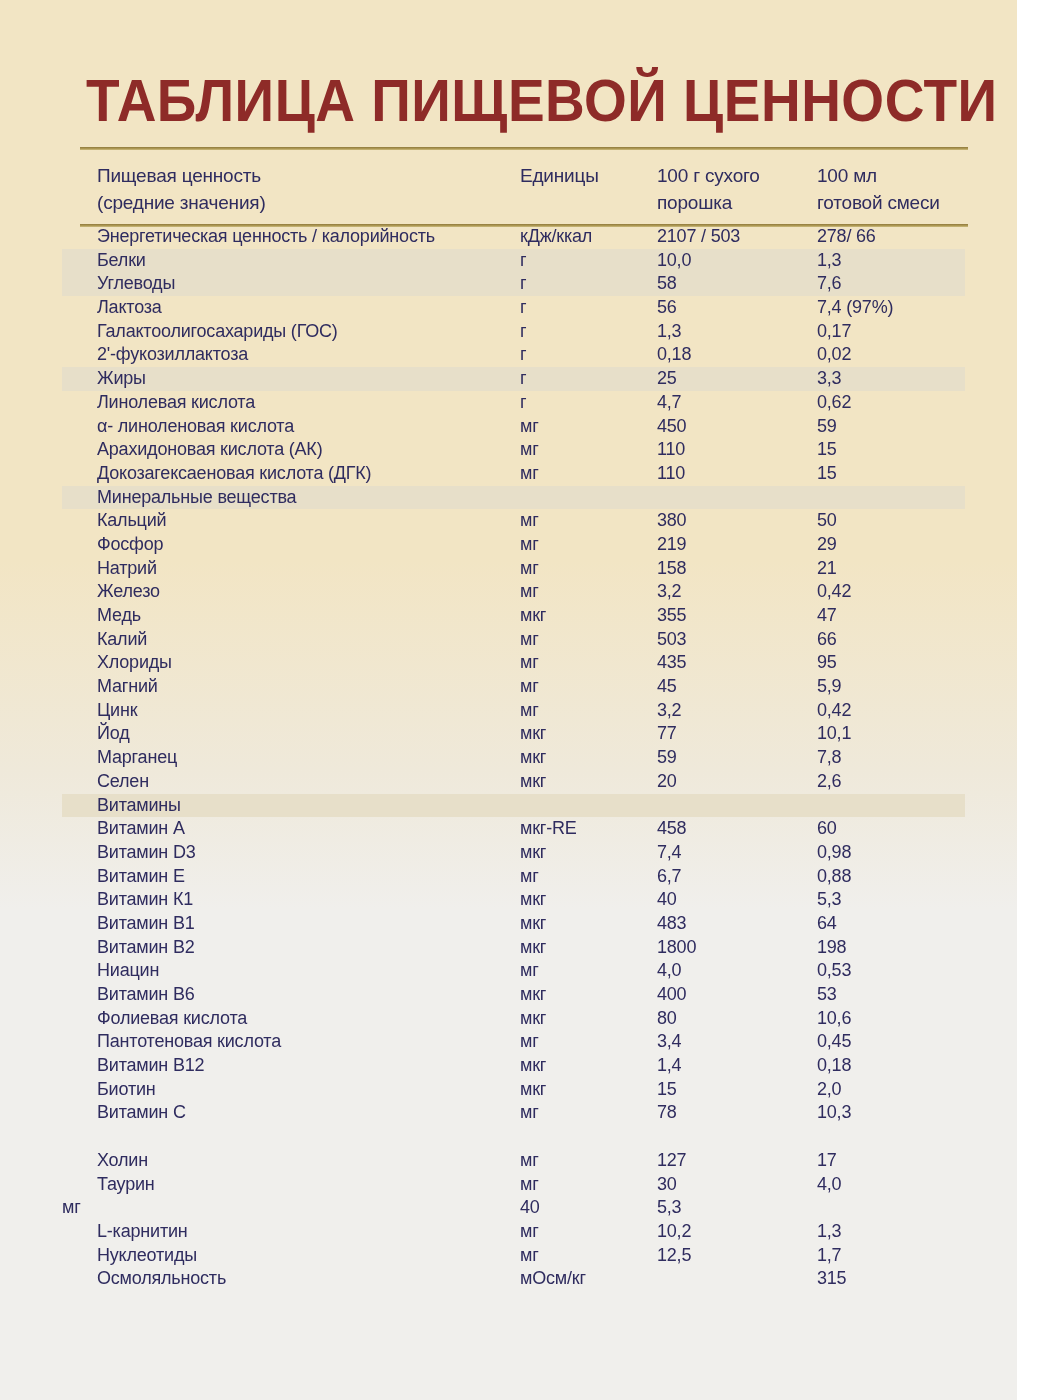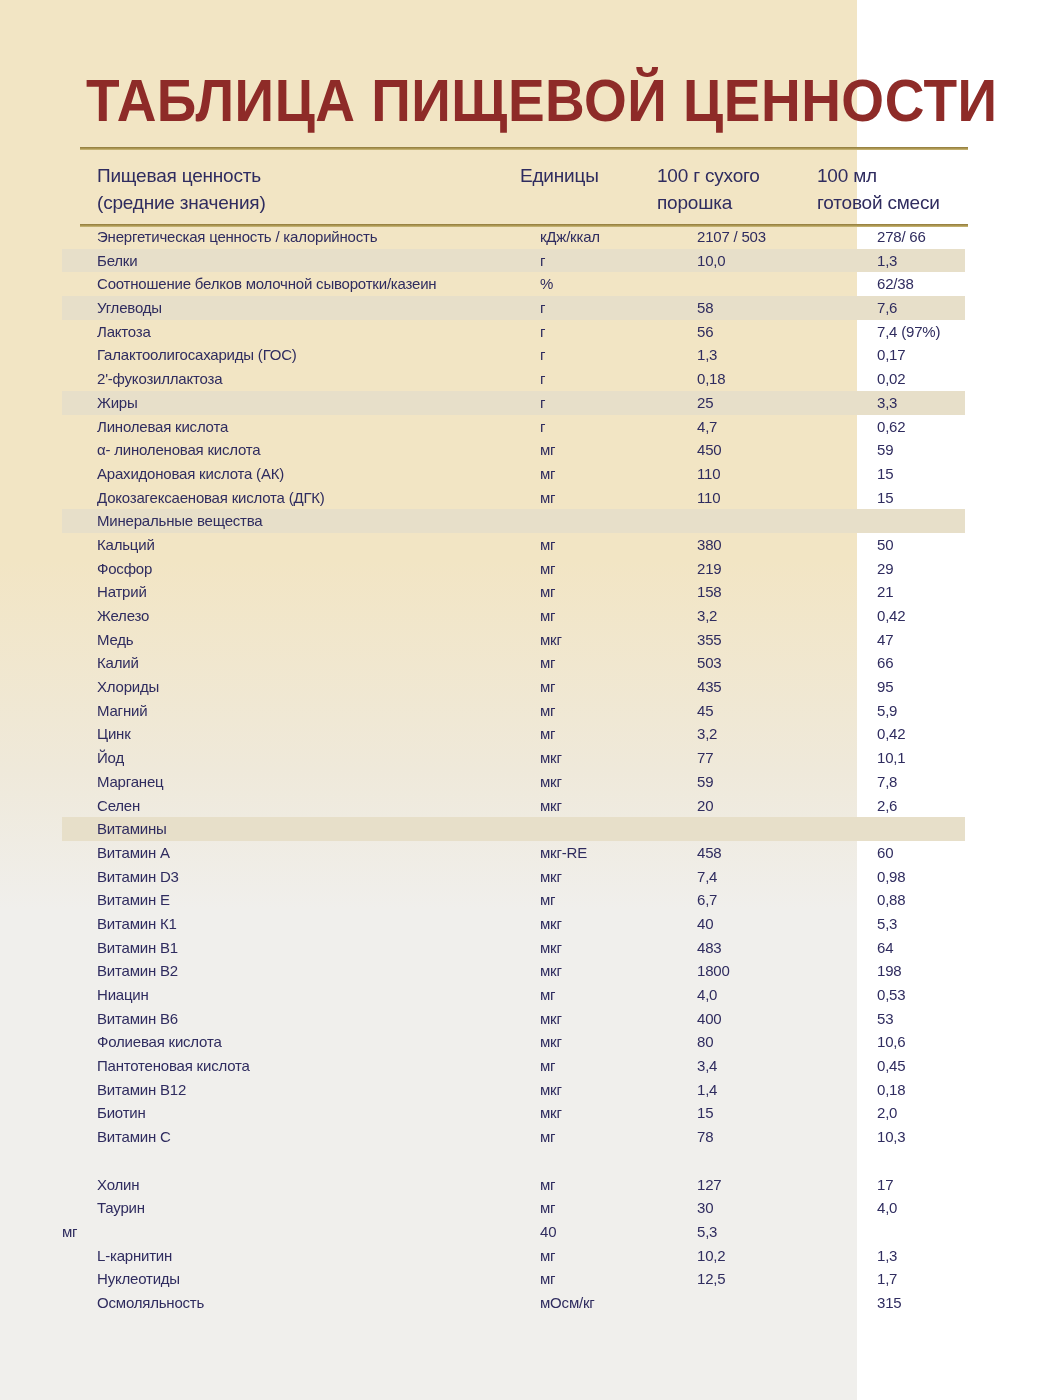--- a/index.html
+++ b/index.html
@@ -3,21 +3,21 @@
 <meta charset="utf-8">
 <style>
   html, body { margin: 0; padding: 0; }
   body {
     width: 1050px; height: 1400px;
     font-family: "Liberation Sans", sans-serif;
     overflow: hidden;
   }
   .page {
     position: relative;
-    width: 857px; height: 1400px;
+    width: 1017px; height: 1400px;
     background: linear-gradient(180deg,
       var(--bg-top) 0%, var(--bg-top) 40%,
       #efe9da 55%,
       var(--bg-bottom) 65%, var(--bg-bottom) 100%);
   }
   .title {
     position: absolute;
     left: 86px; top: 66px;
     margin: 0;
     font-size: 55px;
@@ -51,25 +51,24 @@
   }
   .header-row .cell.name { padding-left: 35px; }
 
   .rows {
     position: absolute;
     left: 62px; top: 225px; width: 903px;
   }
   .row {
     height: 23.7px;
     line-height: 23.7px;
-    font-size: 15px;
+    font-size: 18px;
     letter-spacing: -0.2px;
     color: var(--text-color);
     white-space: nowrap;
-    gap: 20px;
   }
   .row .cell.name { padding-left: 35px; }
   .row.section { background: var(--band-color); }
   .row.section .cell.name { font-weight: normal; }
   .cell { overflow: visible; }
 </style>
 </head>
 <body>
 
 <div class="page">
@@ -104,26 +103,20 @@
         <span class="cell units">кДж/ккал</span>
         <span class="cell dry">2107 / 503</span>
         <span class="cell ready">278/ 66</span>
       </div>
       <div class="row cols section">
         <span class="cell name">Белки</span>
         <span class="cell units">г</span>
         <span class="cell dry">10,0</span>
         <span class="cell ready">1,3</span>
       </div>
-      <div class="row cols">
-        <span class="cell name">Соотношение белков молочной сыворотки/казеин</span>
-        <span class="cell units">%</span>
-        <span class="cell dry"></span>
-        <span class="cell ready">62/38</span>
-      </div>
       <div class="row cols section">
         <span class="cell name">Углеводы</span>
         <span class="cell units">г</span>
         <span class="cell dry">58</span>
         <span class="cell ready">7,6</span>
       </div>
       <div class="row cols">
         <span class="cell name">Лактоза</span>
         <span class="cell units">г</span>
         <span class="cell dry">56</span>

